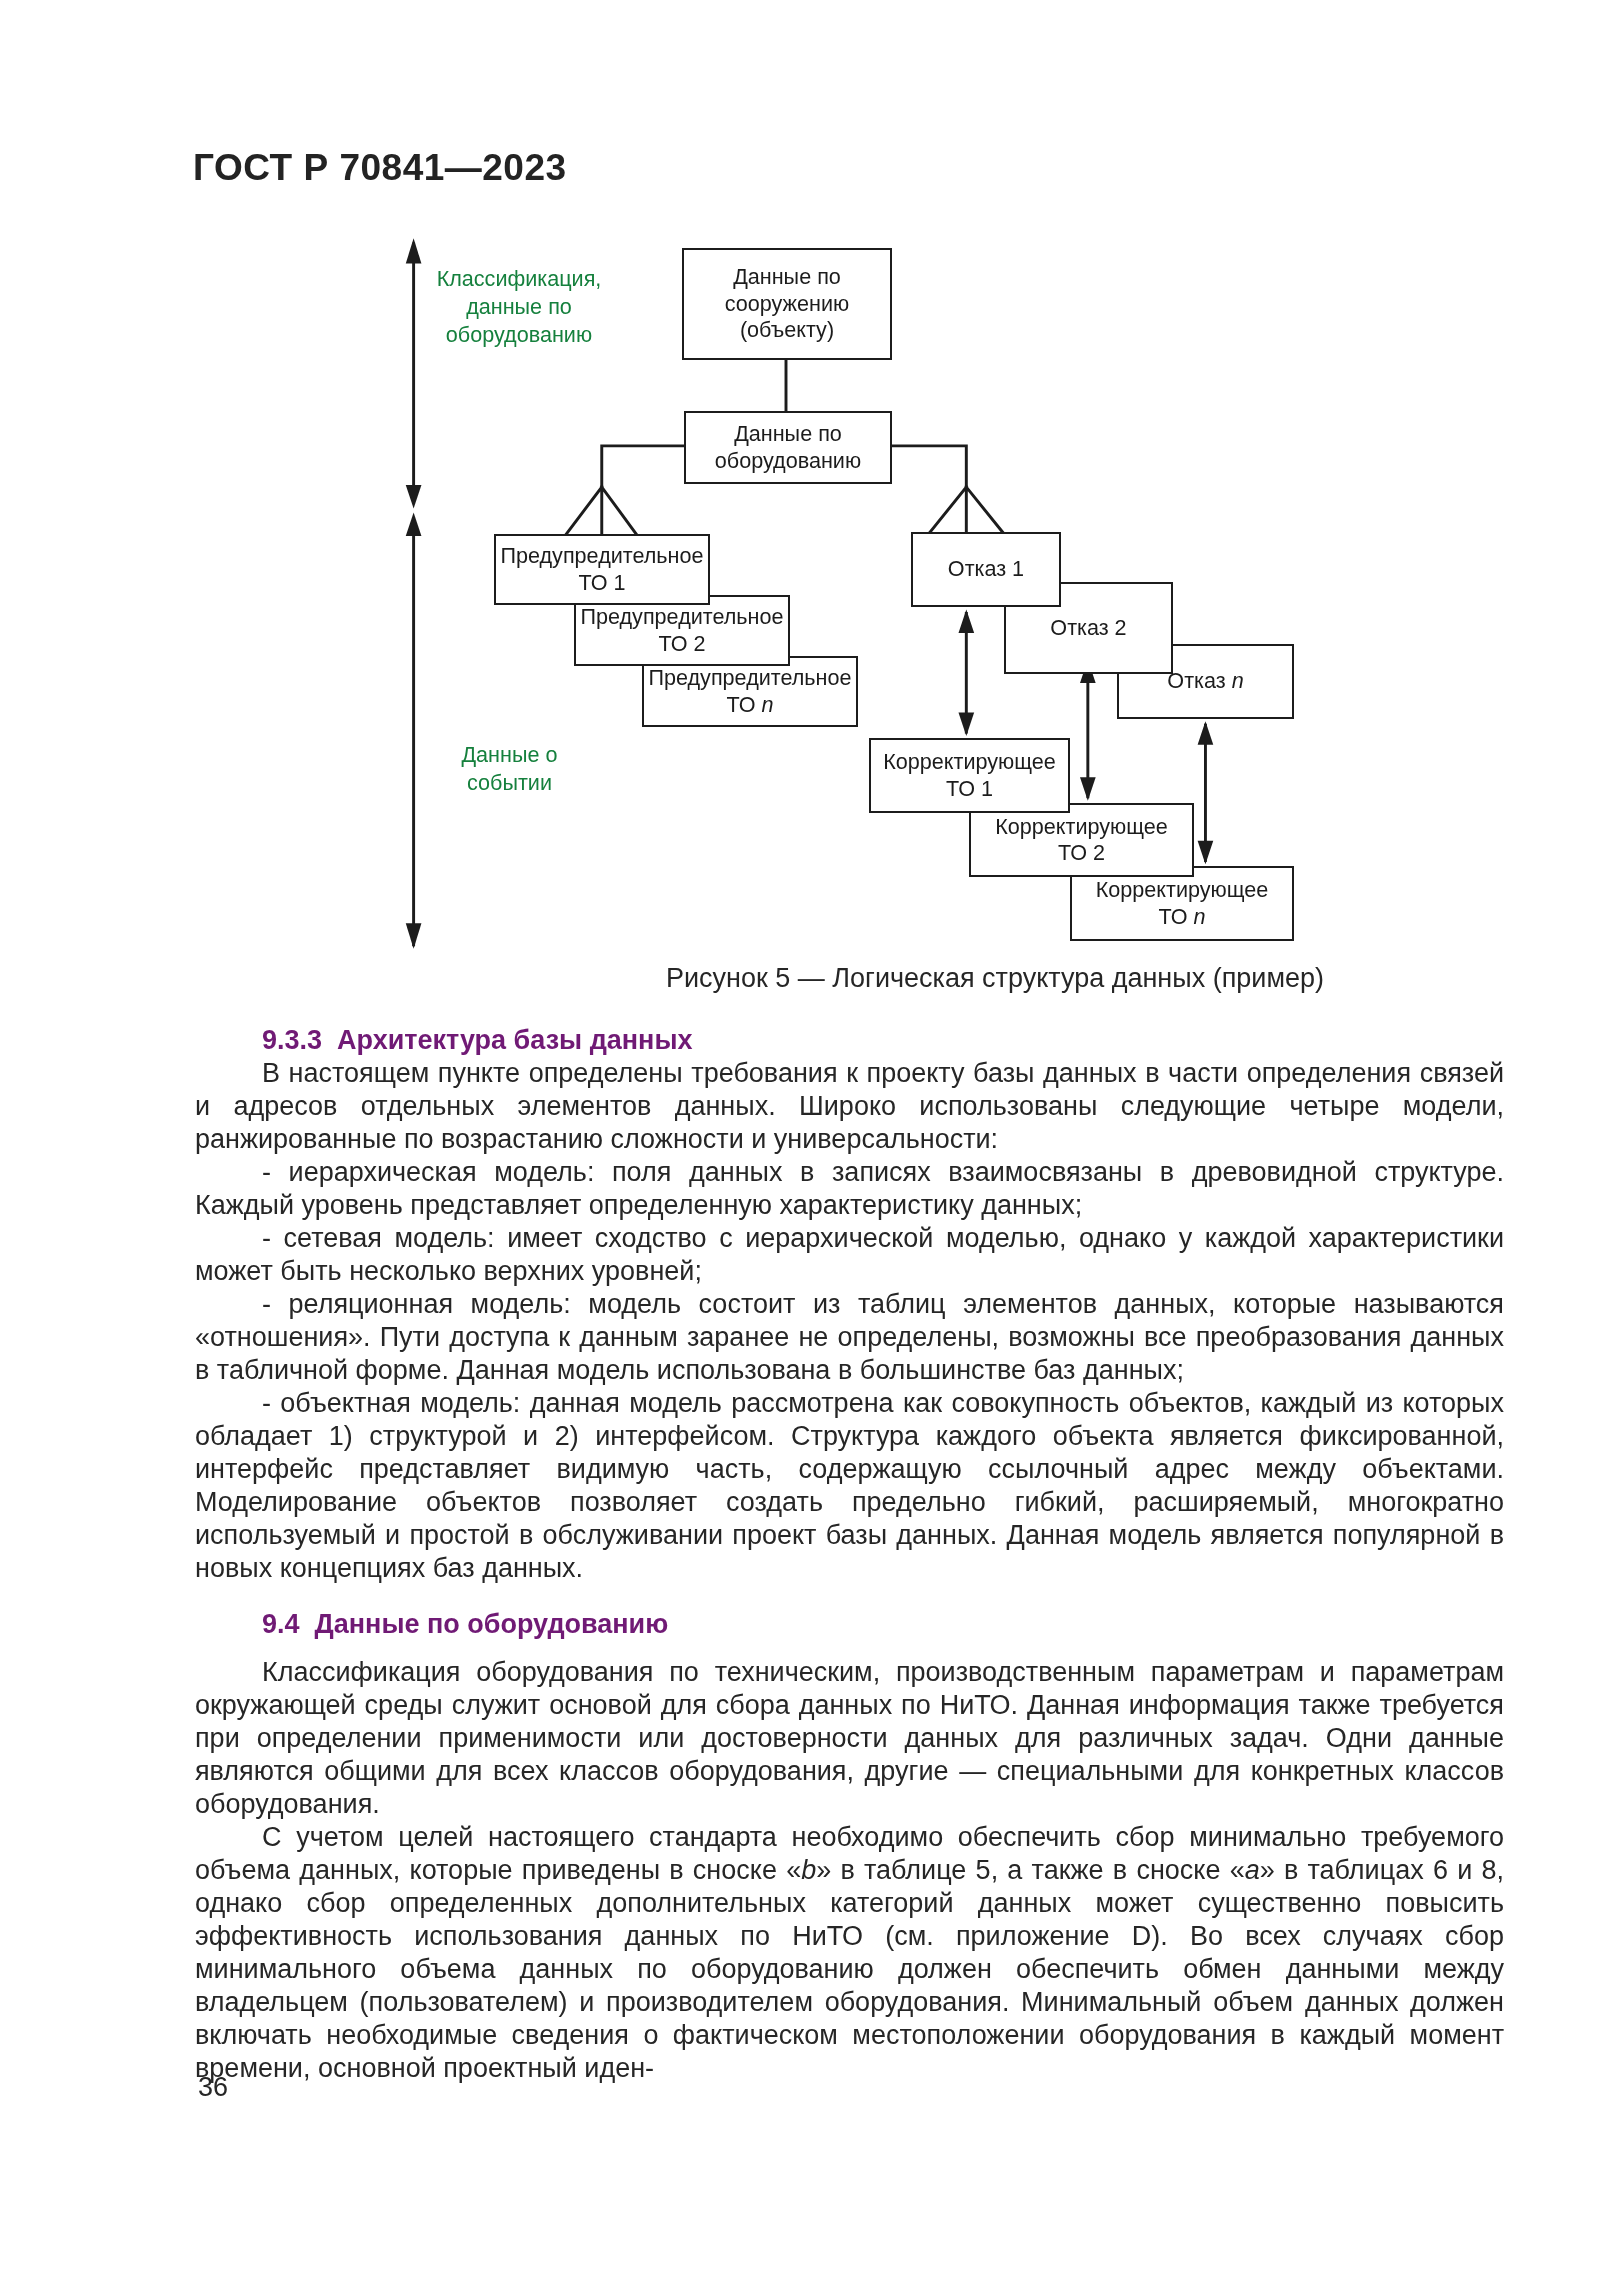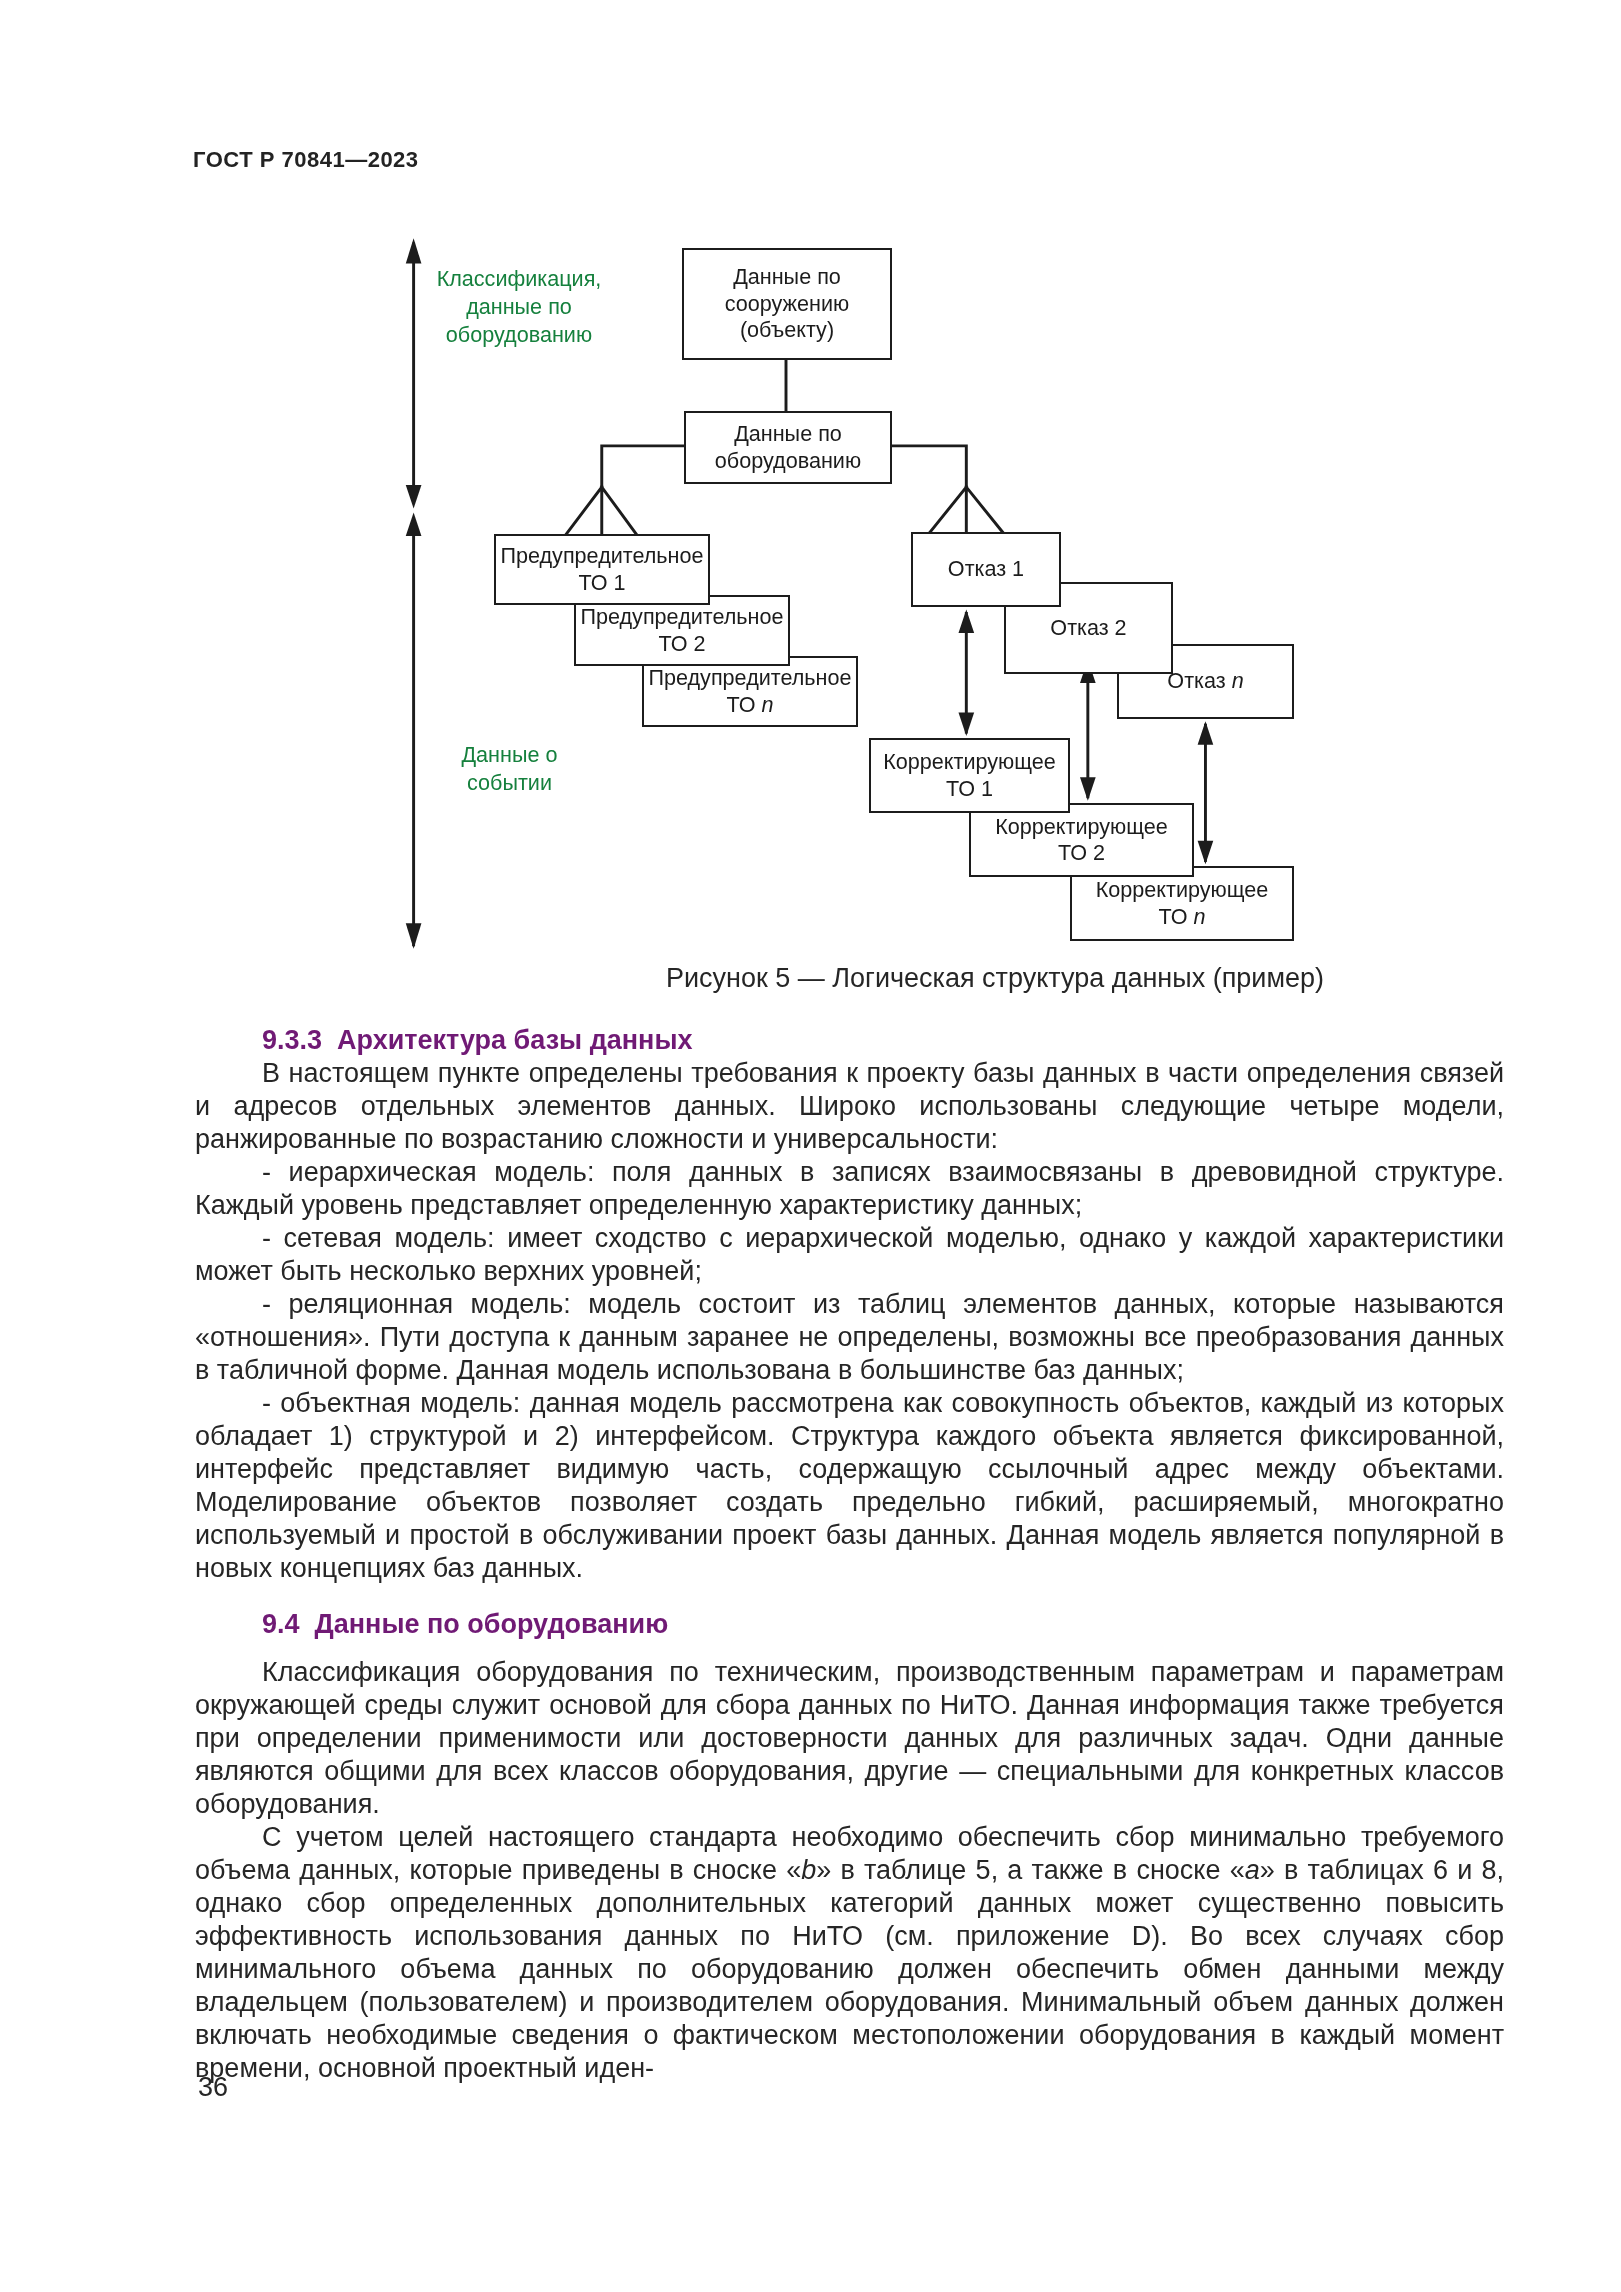--- a/index.html
+++ b/index.html
@@ -1,21 +1,21 @@
 <!DOCTYPE html>
 <html lang="ru"><head>
 <meta charset="utf-8">
 <style>
   html,body{margin:0;padding:0;background:#ffffff;}
   .page{
     position:relative;width:1621px;height:2293px;background:#ffffff;
     font-family:"Liberation Sans","DejaVu Sans",sans-serif;overflow:hidden;color:#262626;
   }
   .doc-header{
-    position:absolute;left:193px;top:147px;font-size:22px;font-weight:700;
+    position:absolute;left:193px;top:147px;font-size:37px;font-weight:700;
     color:#232323;letter-spacing:0.5px;
   }
   .figure{position:absolute;left:0;top:0;width:1621px;height:980px;}
   .diagram-svg{position:absolute;left:0;top:0;}
   .dbox{
     position:absolute;box-sizing:border-box;border:2.9px solid #1c1c1c;background:#ffffff;
     display:flex;align-items:center;justify-content:center;color:#1c1c1c;
   }
   .bl{white-space:pre-line;text-align:center;font-size:21.6px;line-height:26.5px;}
   .axis-label{

